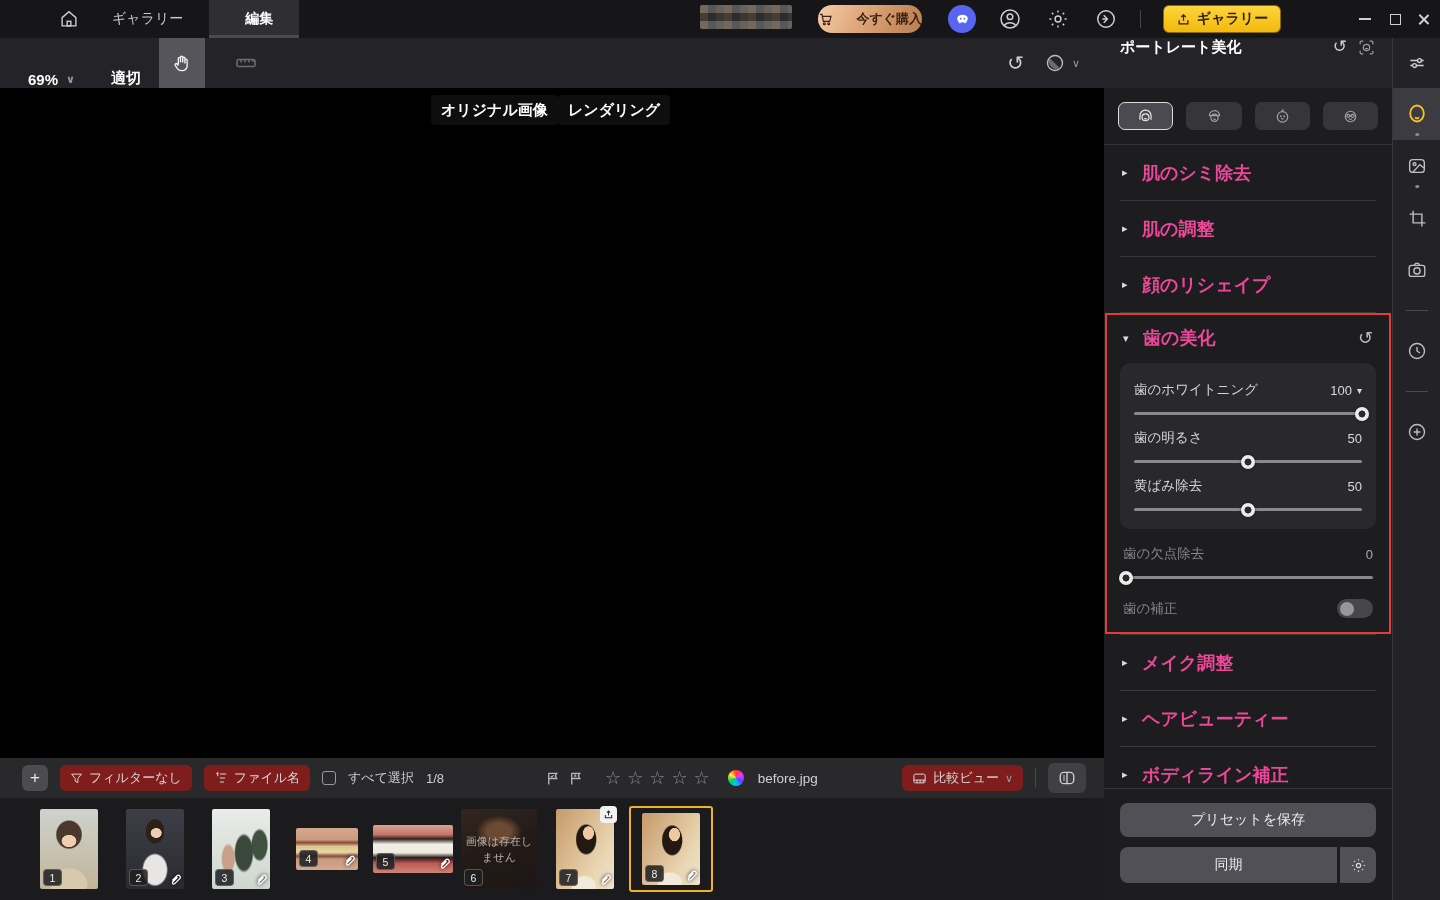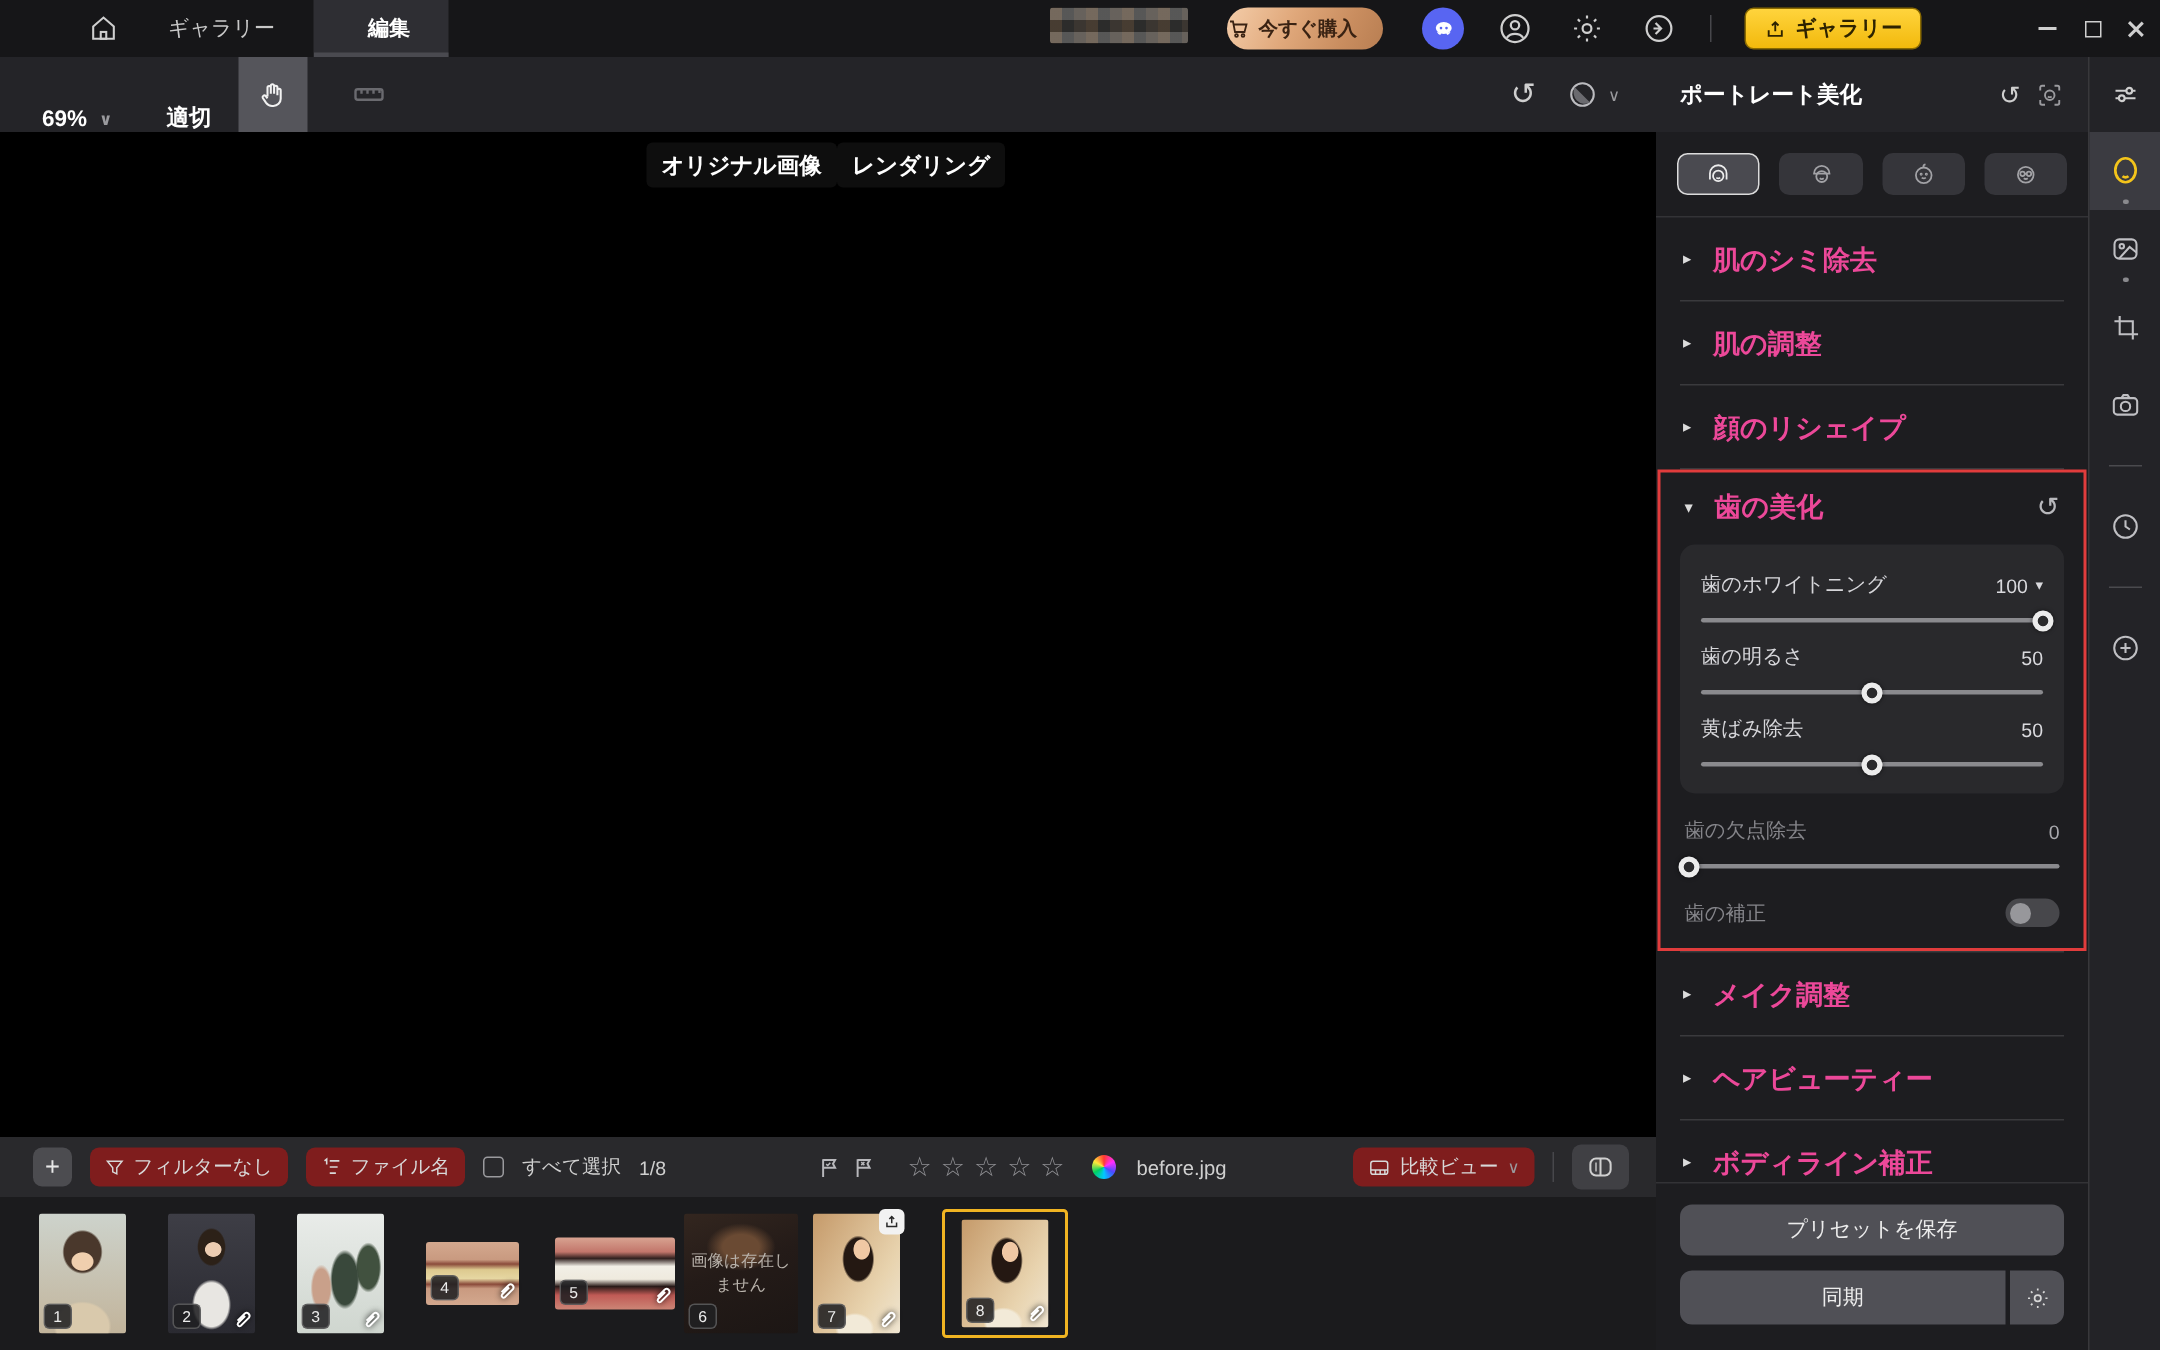--- a/index.html
+++ b/index.html
@@ -17,21 +17,21 @@
   .topbar{position:absolute;left:0;top:0;width:1440px;height:38px;background:#161618;display:flex;align-items:center;}
   .home-btn{margin-left:52px;width:34px;height:30px;display:flex;align-items:center;justify-content:center;}
   .top-tab{height:38px;display:flex;align-items:center;justify-content:center;padding:0 26px;color:#c8c8c8;font-size:14px;}
   .top-tab.active{background:#2e2e33;color:#fff;font-weight:bold;box-shadow:inset 0 -3px 0 #4a4a50;padding-left:36px;}
   .censored{position:absolute;left:700px;top:5px;width:92px;height:24px;border-radius:2px;opacity:.85;
     background:repeating-linear-gradient(90deg,#6b5a49 0 8px,#41413f 8px 16px,#585048 16px 24px),
                repeating-linear-gradient(0deg,rgba(255,255,255,.18) 0 8px,rgba(0,0,0,.25) 8px 16px);
     background-blend-mode:overlay;filter:blur(.4px);}
   .buy-pill{position:absolute;left:818px;top:5px;width:104px;height:28px;border-radius:14px;
     background:linear-gradient(115deg,#f4cda9 0%,#e0a87b 40%,#c98d5f 75%,#b87e52 100%);
-    display:flex;align-items:center;justify-content:flex-start;gap:5px;color:#3a2313;font-size:13px;font-weight:bold;}
+    display:flex;align-items:center;justify-content:space-between;gap:5px;color:#3a2313;font-size:13px;font-weight:bold;}
   .circle-icon{position:absolute;top:5px;width:28px;height:28px;display:flex;align-items:center;justify-content:center;}
   .discord-badge{border-radius:50%;background:var(--discord);}
   .top-divider{position:absolute;left:1140px;top:10px;width:1px;height:18px;background:#47474b;}
   .export-btn{position:absolute;left:1163px;top:5px;width:118px;height:28px;border-radius:6px;
     background:linear-gradient(180deg,#ffd43d 0%,#f2b90c 100%);border:1px solid #8a6a00;
     display:flex;align-items:center;justify-content:center;gap:6px;color:#2e2300;font-size:14px;font-weight:bold;}
   .win-btn{position:absolute;top:0;width:34px;height:38px;display:flex;align-items:center;justify-content:center;}
   .wb-min{left:1348px;} .wb-max{left:1390px;}
   .wb-minbar{width:12px;height:1.5px;background:#cfcfcf;}
   .wb-maxsq{width:11px;height:11px;border:1.4px solid #cfcfcf;}
@@ -85,21 +85,21 @@
   .stars{display:flex;gap:4px;font-size:18px;color:#8f8f93;margin-right:16px;letter-spacing:2px;}
   .color-wheel{width:16px;height:16px;border-radius:50%;margin-right:14px;
     background:conic-gradient(#ff3b30,#ff2dff,#4b4bff,#00c8ff,#00d060,#ffe83b,#ff3b30);}
   .filename{color:#d0d0d0;font-size:13.5px;}
   .bb-right{position:absolute;right:18px;display:flex;align-items:center;gap:12px;}
   .bb-div{width:1px;height:20px;background:#47474b;}
   .split-btn{width:38px;height:30px;background:#404044;border-radius:6px;display:flex;align-items:center;justify-content:center;}
 
   
   .filmstrip{position:absolute;left:0;top:798px;width:1104px;height:102px;background:#1b1b1d;display:flex;align-items:center;padding-left:26px;}
-  .slot{width:86px;display:flex;align-items:center;justify-content:flex-start;}
+  .slot{width:86px;display:flex;align-items:center;justify-content:center;}
   .thumb{position:relative;border-radius:2px;}
   .thumb-img{width:100%;height:100%;border-radius:2px;}
   .h80{height:80px;} 
   .t1w{width:58px;} .t2w{width:58px;} .t3w{width:58px;}
   .t4box{width:62px;height:42px;} .t5box{width:80px;height:48px;} .t6box{width:76px;height:80px;}
   .t7w{width:58px;} .t8w{width:58px;}
   .t1{background:radial-gradient(ellipse 12px 10px at 50% 40%,#f0cfae 0 58%,transparent 64%),radial-gradient(ellipse 21px 23px at 50% 32%,#4a382c 0 58%,transparent 64%),radial-gradient(ellipse 30px 26px at 50% 94%,#d9c9ac 0 58%,transparent 64%),linear-gradient(180deg,#cdd3cc,#c2b49b);}
   .t2{background:radial-gradient(ellipse 9px 8px at 52% 30%,#eccdb2 0 58%,transparent 64%),radial-gradient(ellipse 15px 20px at 50% 28%,#2c2118 0 58%,transparent 64%),radial-gradient(ellipse 21px 27px at 50% 76%,#e8e6e2 0 54%,transparent 62%),linear-gradient(180deg,#3e3e46,#2a2a31);}
   .t3{background:radial-gradient(ellipse 12px 26px at 28% 62%,#c9a08a 0 48%,transparent 60%),radial-gradient(ellipse 16px 32px at 55% 55%,#39483b 0 52%,transparent 62%),radial-gradient(ellipse 14px 27px at 82% 45%,#41513f 0 52%,transparent 62%),linear-gradient(180deg,#e9ece9,#cfd6cf);}
   .t4{background:linear-gradient(180deg,#d3a88e 0%,#c99a80 28%,#8a4a3a 35%,#ddc98f 44%,#e6d7a2 58%,#8a4a3a 67%,#c99a80 74%,#d3a88e 100%);}
@@ -110,21 +110,21 @@
     border:1px solid rgba(130,130,130,.55);border-radius:4px;display:flex;align-items:center;justify-content:center;
     color:#ececec;font-size:10.5px;}
   .clip-badge{position:absolute;right:2px;bottom:2px;filter:drop-shadow(0 0 2px rgba(0,0,0,.9));}
   .export-badge{position:absolute;right:-3px;top:-3px;width:17px;height:17px;background:#f2f2f2;border-radius:4px;display:flex;align-items:center;justify-content:center;}
   .missing-text{position:absolute;inset:0;display:flex;align-items:center;justify-content:center;text-align:center;
     color:#b9b3ac;font-size:11px;line-height:1.5;padding:4px;}
   .sel-frame{border:2.5px solid var(--thumb_selected);border-radius:3px;padding:5px 11px;}
 
   
   .panel{position:absolute;left:1104px;top:38px;width:288px;height:862px;background:#1d1d20;}
-  .panel-header{height:50px;background:#242428;display:flex;align-items:center;padding:0 16px;gap:10px;}
+  .panel-header{height:50px;background:#242428;display:flex;padding:0 16px;gap:10px;}
   .panel-title{color:#fff;font-size:15px;font-weight:bold;flex:1;}
   .panel-tabs{height:56px;display:flex;align-items:center;gap:13px;padding:0 14px;}
   .ptab{width:62px;height:28px;background:#35353a;border-radius:7px;display:flex;align-items:center;justify-content:center;}
   .ptab.active{background:#4a4a50;border:1.5px solid #dcdcdc;}
   .panel-scroll{height:644px;overflow:hidden;border-top:1px solid #333336;}
   .sec-row{height:55px;display:flex;align-items:center;gap:10px;padding:0 18px;}
   .sec-caret{color:#dcdcdc;font-size:11px;width:10px;}
   .sec-label{color:#ec4899;font-size:18px;font-weight:bold;}
   .sec-div{height:1px;background:#3a3a3d;margin:0 16px;}
   .red-box{position:relative;border:2px solid var(--highlight_red);margin:0 1px;padding-bottom:14px;}

